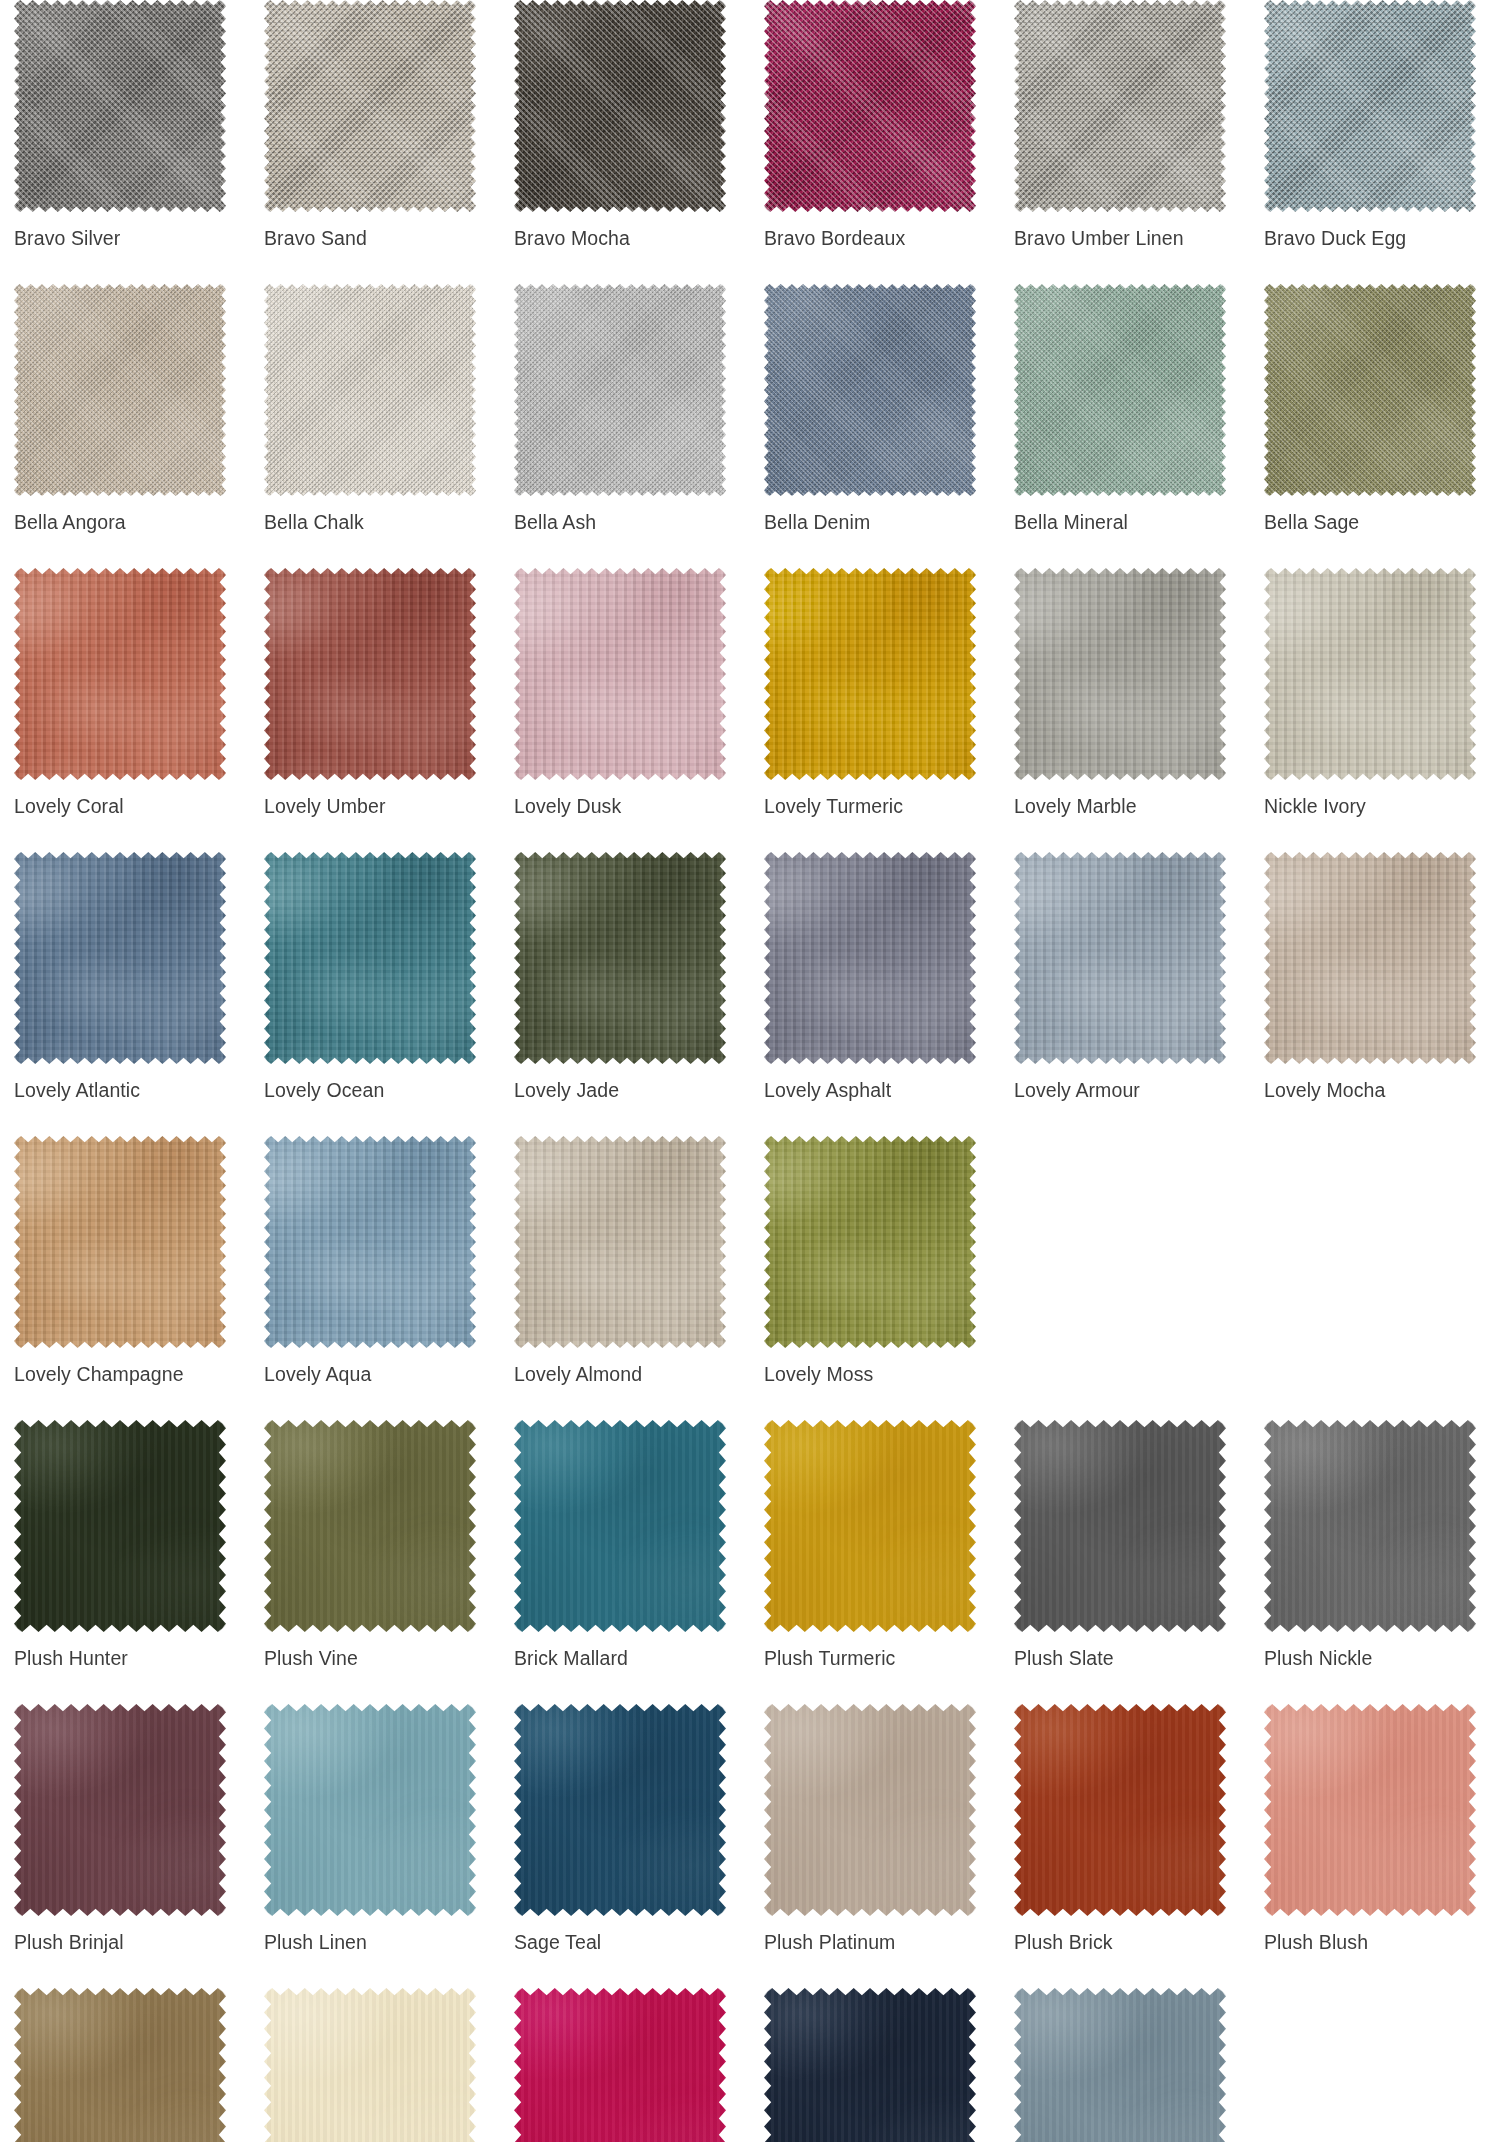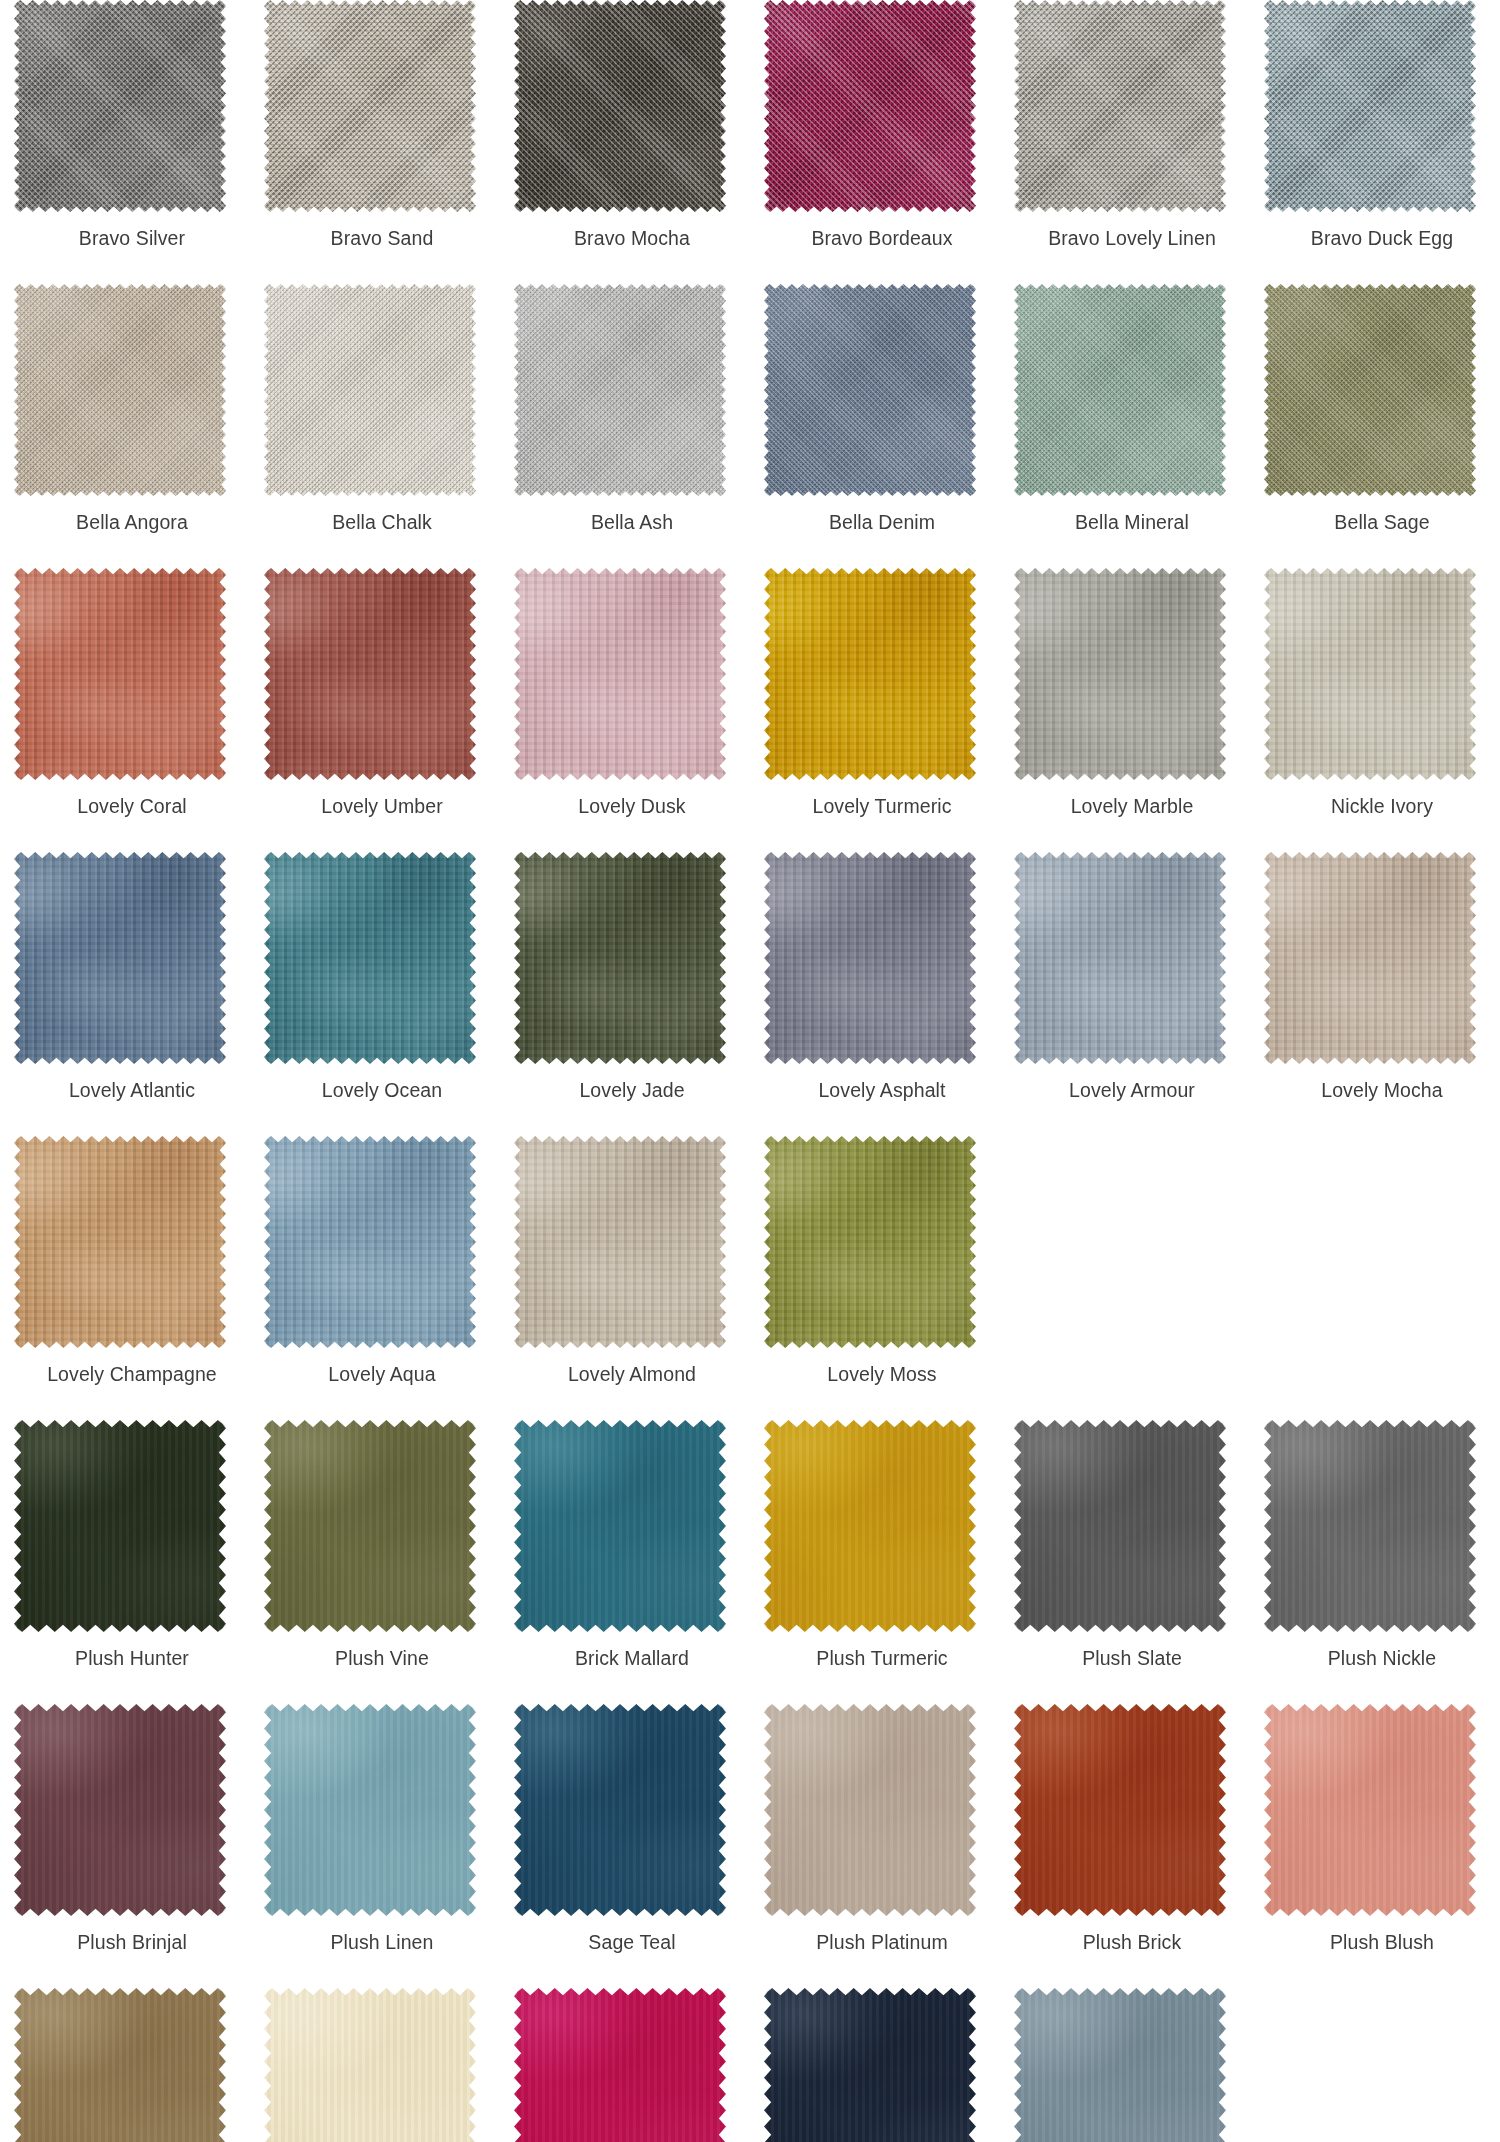--- a/index.html
+++ b/index.html
@@ -138,21 +138,20 @@
     mix-blend-mode: soft-light;
   }
 
   .swatch-label {
     margin: 14px 0 0 14px;
     font-size: 19.5px;
     line-height: 24px;
     color: #3d3d3d;
     letter-spacing: .1px;
     white-space: nowrap;
-    text-align: center;
   }
 
   .row-gap { height: 34px; }
 </style>
 </head>
 <body style="background: rgb(255, 255, 255);">
 
 <div id="swatch-grid">
     <div class="swatch-row">
       <div class="swatch-cell">
@@ -196,21 +195,21 @@
         <div class="swatch-label">Bravo Bordeaux</div>
       </div>
       <div class="swatch-cell">
         <div class="swatch-figure">
           <div class="swatch-patch fam-bravo" style="--c: #b5b2a9; --pinked: polygon(0.000% 2.6%,2.941% 0%,5.882% 2.6%,8.824% 0%,11.765% 2.6%,14.706% 0%,17.647% 2.6%,20.588% 0%,23.529% 2.6%,26.471% 0%,29.412% 2.6%,32.353% 0%,35.294% 2.6%,38.235% 0%,41.176% 2.6%,44.118% 0%,47.059% 2.6%,50.000% 0%,52.941% 2.6%,55.882% 0%,58.824% 2.6%,61.765% 0%,64.706% 2.6%,67.647% 0%,70.588% 2.6%,73.529% 0%,76.471% 2.6%,79.412% 0%,82.353% 2.6%,85.294% 0%,88.235% 2.6%,91.176% 0%,94.118% 2.6%,97.059% 0%,100% 2.6%,97.4% 0.000%,100% 2.941%,97.4% 5.882%,100% 8.824%,97.4% 11.765%,100% 14.706%,97.4% 17.647%,100% 20.588%,97.4% 23.529%,100% 26.471%,97.4% 29.412%,100% 32.353%,97.4% 35.294%,100% 38.235%,97.4% 41.176%,100% 44.118%,97.4% 47.059%,100% 50.000%,97.4% 52.941%,100% 55.882%,97.4% 58.824%,100% 61.765%,97.4% 64.706%,100% 67.647%,97.4% 70.588%,100% 73.529%,97.4% 76.471%,100% 79.412%,97.4% 82.353%,100% 85.294%,97.4% 88.235%,100% 91.176%,97.4% 94.118%,100% 97.059%,97.4% 100%,100.000% 97.4%,97.059% 100%,94.118% 97.4%,91.176% 100%,88.235% 97.4%,85.294% 100%,82.353% 97.4%,79.412% 100%,76.471% 97.4%,73.529% 100%,70.588% 97.4%,67.647% 100%,64.706% 97.4%,61.765% 100%,58.824% 97.4%,55.882% 100%,52.941% 97.4%,50.000% 100%,47.059% 97.4%,44.118% 100%,41.176% 97.4%,38.235% 100%,35.294% 97.4%,32.353% 100%,29.412% 97.4%,26.471% 100%,23.529% 97.4%,20.588% 100%,17.647% 97.4%,14.706% 100%,11.765% 97.4%,8.824% 100%,5.882% 97.4%,2.941% 100%,0% 97.4%,2.6% 100.000%,0% 97.059%,2.6% 94.118%,0% 91.176%,2.6% 88.235%,0% 85.294%,2.6% 82.353%,0% 79.412%,2.6% 76.471%,0% 73.529%,2.6% 70.588%,0% 67.647%,2.6% 64.706%,0% 61.765%,2.6% 58.824%,0% 55.882%,2.6% 52.941%,0% 50.000%,2.6% 47.059%,0% 44.118%,2.6% 41.176%,0% 38.235%,2.6% 35.294%,0% 32.353%,2.6% 29.412%,0% 26.471%,2.6% 23.529%,0% 20.588%,2.6% 17.647%,0% 14.706%,2.6% 11.765%,0% 8.824%,2.6% 5.882%,0% 2.941%,2.6% 0%);">
             <div class="tex-weave"></div>
             <div class="tex-shade"></div>
             <div class="tex-grain"></div>
           </div>
         </div>
-        <div class="swatch-label">Bravo Lovely Linen</div>
+        <div class="swatch-label">Bravo Umber Linen</div>
       </div>
       <div class="swatch-cell">
         <div class="swatch-figure">
           <div class="swatch-patch fam-bravo" style="--c: #9aafb5; --pinked: polygon(0.000% 2.6%,2.941% 0%,5.882% 2.6%,8.824% 0%,11.765% 2.6%,14.706% 0%,17.647% 2.6%,20.588% 0%,23.529% 2.6%,26.471% 0%,29.412% 2.6%,32.353% 0%,35.294% 2.6%,38.235% 0%,41.176% 2.6%,44.118% 0%,47.059% 2.6%,50.000% 0%,52.941% 2.6%,55.882% 0%,58.824% 2.6%,61.765% 0%,64.706% 2.6%,67.647% 0%,70.588% 2.6%,73.529% 0%,76.471% 2.6%,79.412% 0%,82.353% 2.6%,85.294% 0%,88.235% 2.6%,91.176% 0%,94.118% 2.6%,97.059% 0%,100% 2.6%,97.4% 0.000%,100% 2.941%,97.4% 5.882%,100% 8.824%,97.4% 11.765%,100% 14.706%,97.4% 17.647%,100% 20.588%,97.4% 23.529%,100% 26.471%,97.4% 29.412%,100% 32.353%,97.4% 35.294%,100% 38.235%,97.4% 41.176%,100% 44.118%,97.4% 47.059%,100% 50.000%,97.4% 52.941%,100% 55.882%,97.4% 58.824%,100% 61.765%,97.4% 64.706%,100% 67.647%,97.4% 70.588%,100% 73.529%,97.4% 76.471%,100% 79.412%,97.4% 82.353%,100% 85.294%,97.4% 88.235%,100% 91.176%,97.4% 94.118%,100% 97.059%,97.4% 100%,100.000% 97.4%,97.059% 100%,94.118% 97.4%,91.176% 100%,88.235% 97.4%,85.294% 100%,82.353% 97.4%,79.412% 100%,76.471% 97.4%,73.529% 100%,70.588% 97.4%,67.647% 100%,64.706% 97.4%,61.765% 100%,58.824% 97.4%,55.882% 100%,52.941% 97.4%,50.000% 100%,47.059% 97.4%,44.118% 100%,41.176% 97.4%,38.235% 100%,35.294% 97.4%,32.353% 100%,29.412% 97.4%,26.471% 100%,23.529% 97.4%,20.588% 100%,17.647% 97.4%,14.706% 100%,11.765% 97.4%,8.824% 100%,5.882% 97.4%,2.941% 100%,0% 97.4%,2.6% 100.000%,0% 97.059%,2.6% 94.118%,0% 91.176%,2.6% 88.235%,0% 85.294%,2.6% 82.353%,0% 79.412%,2.6% 76.471%,0% 73.529%,2.6% 70.588%,0% 67.647%,2.6% 64.706%,0% 61.765%,2.6% 58.824%,0% 55.882%,2.6% 52.941%,0% 50.000%,2.6% 47.059%,0% 44.118%,2.6% 41.176%,0% 38.235%,2.6% 35.294%,0% 32.353%,2.6% 29.412%,0% 26.471%,2.6% 23.529%,0% 20.588%,2.6% 17.647%,0% 14.706%,2.6% 11.765%,0% 8.824%,2.6% 5.882%,0% 2.941%,2.6% 0%);">
             <div class="tex-weave"></div>
             <div class="tex-shade"></div>
             <div class="tex-grain"></div>
           </div>
         </div>
         <div class="swatch-label">Bravo Duck Egg</div>

